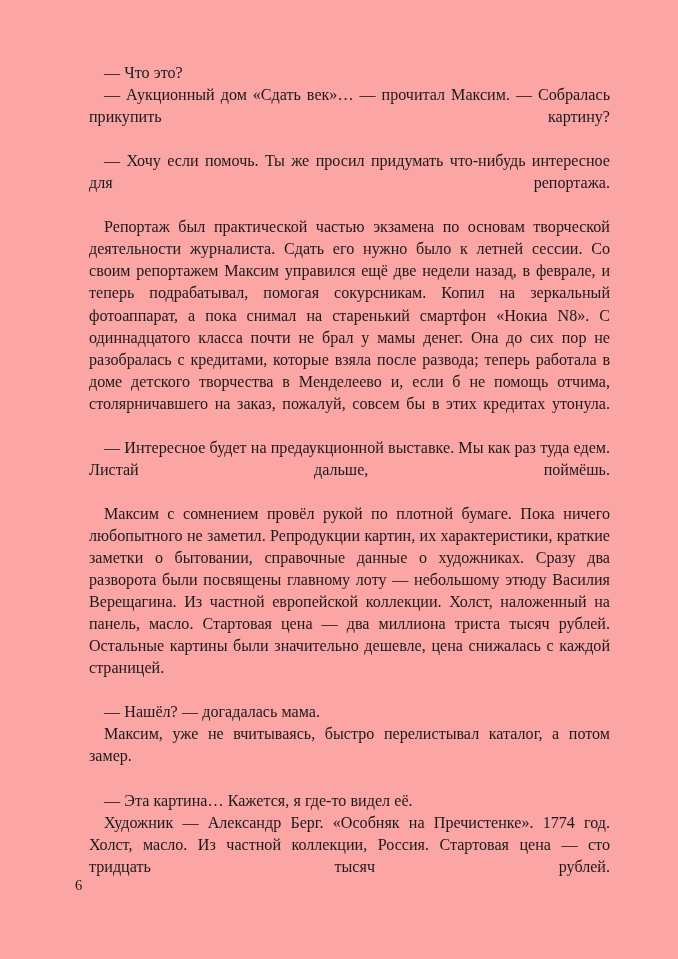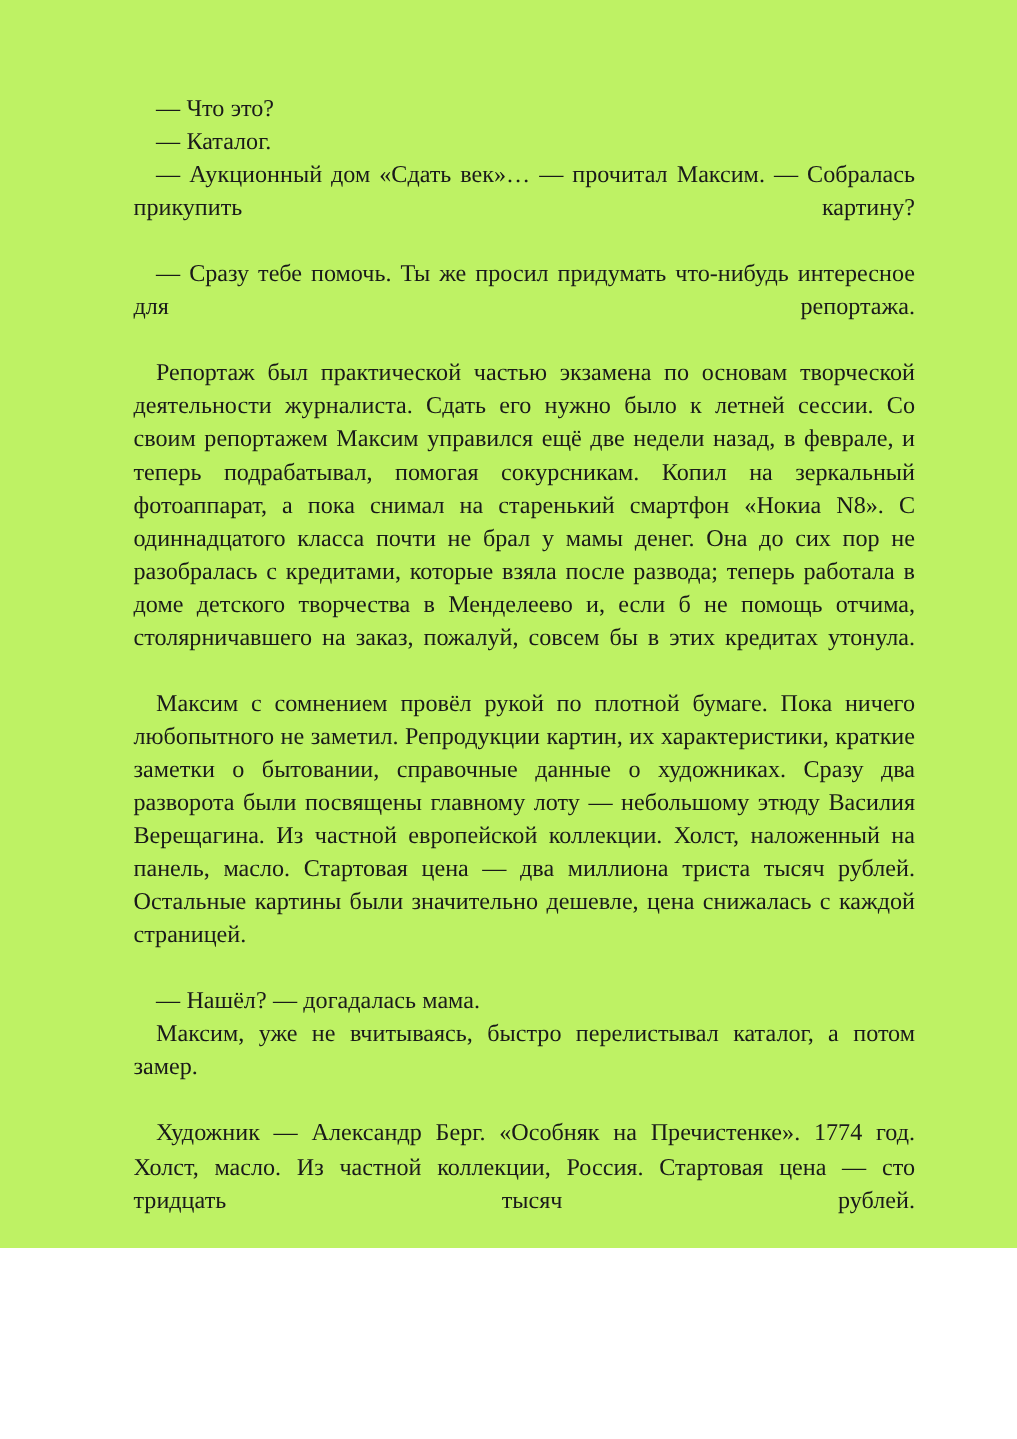--- a/index.html
+++ b/index.html
@@ -5,22 +5,22 @@
 <style>
   html, body {
     margin: 0;
     padding: 0;
     background: #ffffff;
   }
 
   .page {
     position: relative;
     width: 678px;
-    height: 832px;
-    background: #bef264;
+    height: 959px;
+    background: #fca5a5;
     overflow: hidden;
     box-sizing: border-box;
   }
 
   .text-block {
     position: absolute;
     left: 89px;
     top: 62px;
     width: 521px;
   }
@@ -60,25 +60,26 @@
     color: #1a1a1a;
   }
 </style>
 </head>
 <body>
 
 <div class="page">
 
   <div class="text-block">
     <p class="para no-stretch">— Что это?</p>
-    <p class="para no-stretch">— Каталог.</p>
     <p class="para">— Аукционный дом «Сдать век»… — прочитал Максим. — Собралась прикупить картину?</p>
-    <p class="para">— Сразу тебе помочь. Ты же просил придумать что-нибудь интересное для репортажа.</p>
+    <p class="para">— Хочу если помочь. Ты же просил придумать что-нибудь интересное для репортажа.</p>
     <p class="para">Репортаж был практической частью экзамена по основам творческой деятельности журналиста. Сдать его нужно было к летней сессии. Со своим репортажем Максим управился ещё две недели назад, в феврале, и теперь подрабатывал, помогая сокурсникам. Копил на зеркальный фотоаппарат, а пока снимал на старенький смартфон «Нокиа N8». С одиннадцатого класса почти не брал у мамы денег. Она до сих пор не разобралась с кредитами, которые взяла после развода; теперь работала в доме детского творчества в Менделеево и, если б не помощь отчима, столярничавшего на заказ, пожалуй, совсем бы в этих кредитах утонула.</p>
+    <p class="para">— Интересное будет на предаукционной выставке. Мы как раз туда едем. Листай дальше, поймёшь.</p>
     <p class="para">Максим с сомнением провёл рукой по плотной бумаге. Пока ничего любопытного не заметил. Репродукции картин, их характеристики, краткие заметки о бытовании, справочные данные о художниках. Сразу два разворота были посвящены главному лоту — небольшому этюду Василия Верещагина. Из частной европейской коллекции. Холст, наложенный на панель, масло. Стартовая цена — два миллиона триста тысяч рублей. Остальные картины были значительно дешевле, цена снижалась с каждой страницей.</p>
     <p class="para no-stretch">— Нашёл? — догадалась мама.</p>
     <p class="para">Максим, уже не вчитываясь, быстро перелистывал каталог, а потом замер.</p>
+    <p class="para no-stretch">— Эта картина… Кажется, я где-то видел её.</p>
     <p class="para">Художник — Александр Берг. «Особняк на Пречистенке». 1774 год. Холст, масло. Из частной коллекции, Россия. Стартовая цена — сто тридцать тысяч рублей.</p>
   </div>
 
   <div class="page-number">6</div>
 
 </div>
 
 </body></html>

